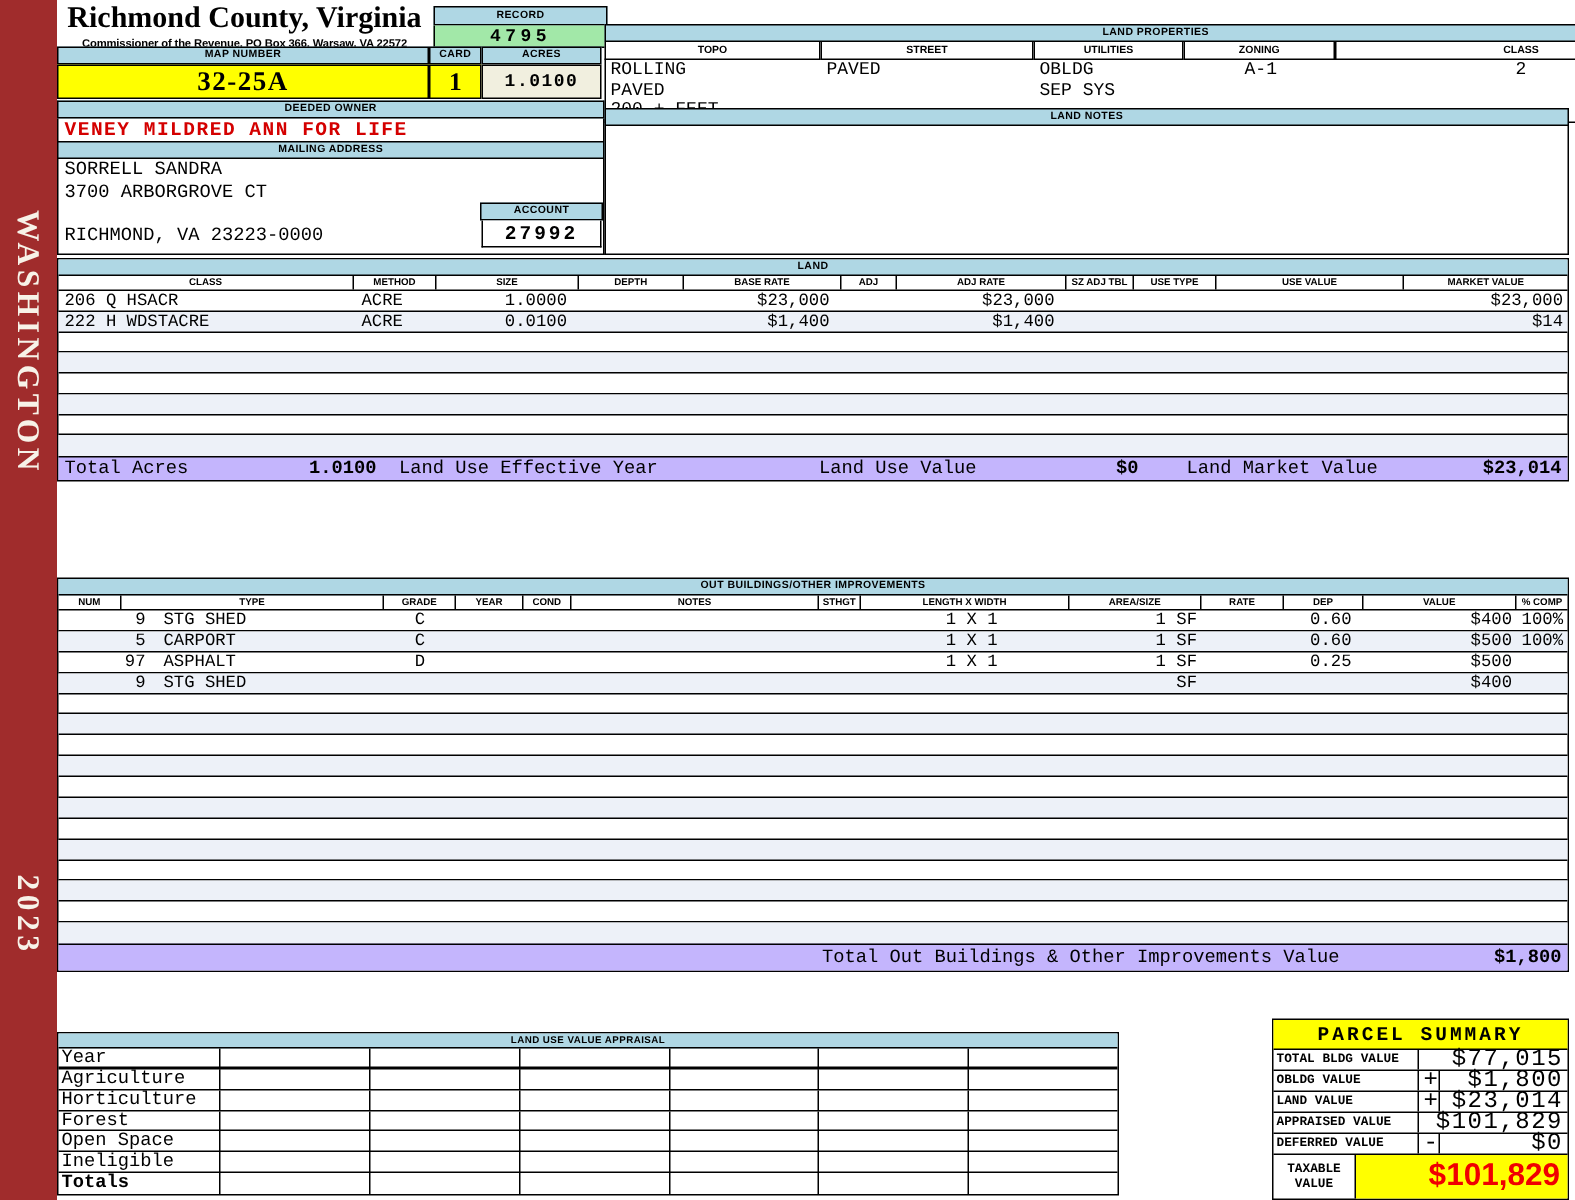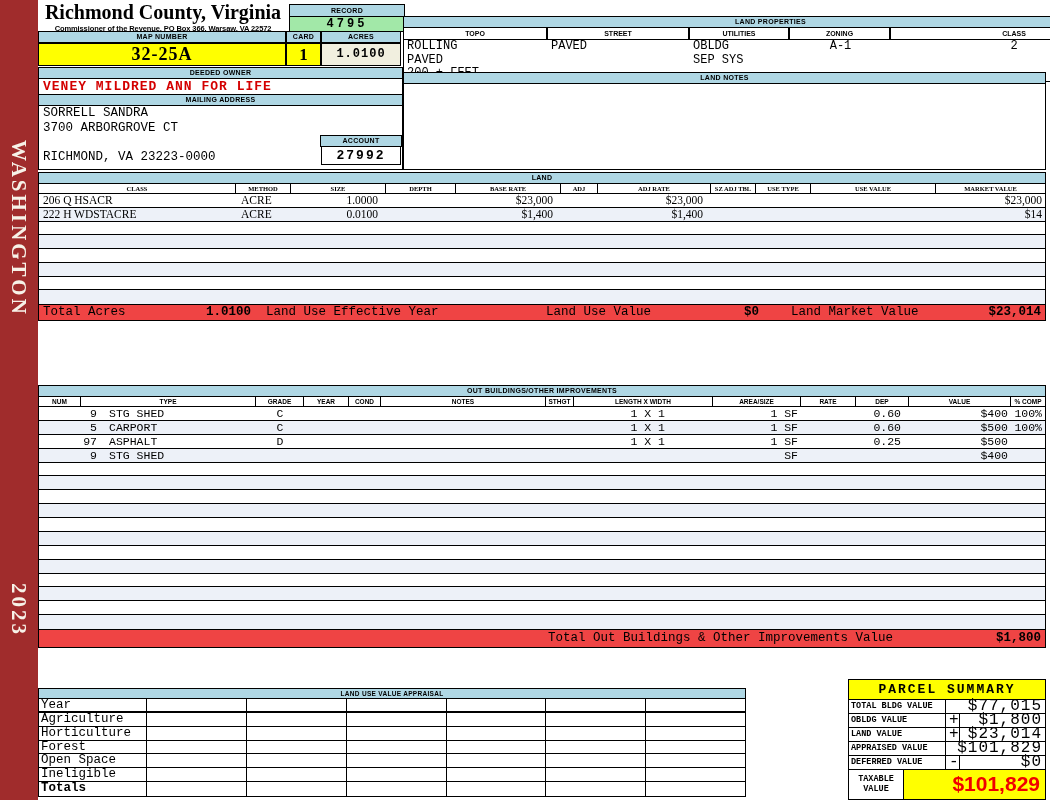--- a/index.html
+++ b/index.html
@@ -58,36 +58,36 @@
   .dtable { position:absolute; left:38px; width:1008px; border:1px solid #000; }
   .sect-hdr { background:#AFD7E4; border-bottom:1px solid #000; height:11px; font-size:7px; font-weight:bold; text-align:center; line-height:10px; letter-spacing:.3px; }
   .colhead { display:grid; height:10px; border-bottom:1px solid #000; }
   .colhead .hc { font-size:6.5px; font-weight:bold; text-align:center; line-height:9px; border-right:1px solid #000; overflow:hidden; white-space:nowrap; }
   .colhead .hc:last-child { border-right:none; }
   .trow { height:13.75px; border-bottom:1px solid #000; display:grid; font-size:11.5px; line-height:13px; }
   .tbody .trow:nth-child(even) { background:#EDF1F8; }
   .tbody .trow:last-child { border-bottom:none; }
 
   .land-table { top:172px; }
-  .land-table .colhead, .land-table .trow { grid-template-columns:197px 55px 95px 70px 105px 37px 113px 45px 55px 125px 1fr;font-family:Liberation Serif, serif; }
+  .land-table .colhead, .land-table .trow { grid-template-columns:197px 55px 95px 70px 105px 37px 113px 45px 55px 125px 1fr; }
   .ob-table { top:385px; }
   .ob-table .colhead, .ob-table .trow { grid-template-columns:42px 175px 48px 45px 32px 165px 28px 139px 88px 55px 53px 102px 1fr; }
   .ob-table .trow { height:13.875px; }
 
   .c1{grid-column:1} .c2{grid-column:2} .c3{grid-column:3} .c5{grid-column:5}
   .c7{grid-column:7} .c8{grid-column:8} .c9{grid-column:9} .c11{grid-column:11}
   .c12{grid-column:12} .c13{grid-column:13}
   .pl4{padding-left:4px} .pl5{padding-left:5px}
   .rt{text-align:right} .pr3{padding-right:3px} .pr8{padding-right:8px} .pr48{padding-right:48px}
   .ctr{text-align:center}
   .numtype{grid-column:1/3; display:flex;}
   .numtype .num{width:58px; text-align:right; display:inline-block;}
   .numtype .typ{margin-left:12px;}
 
-  .total-row { position:relative; height:16px; border-top:1px solid #000; font-size:12.5px; line-height:15px; background:#ef4444; }
+  .total-row { position:relative; height:16px; border-top:1px solid #000; font-size:12.5px; line-height:15px; background:#c4b5fd; }
   .total-row span { position:absolute; white-space:nowrap; }
   .b { font-weight:bold; }
   .tr-acres-l{left:4px;} .tr-acres-v{left:167px;} .tr-effyr{left:227px;}
   .tr-luv-l{left:507px;} .tr-luv-v{right:286px;} .tr-lmv-l{left:752px;} .tr-lmv-v{right:4px;}
   .ob-total-l{left:509px;} .ob-total-v{right:4px;}
   .ob-total { height:18px; line-height:17px; }
 
   
   .lu-table { position:absolute; left:38px; top:688px; width:708px; border:1px solid #000; }
   .lu-table .sect-hdr { height:10px; line-height:9px; font-size:6.5px; }

